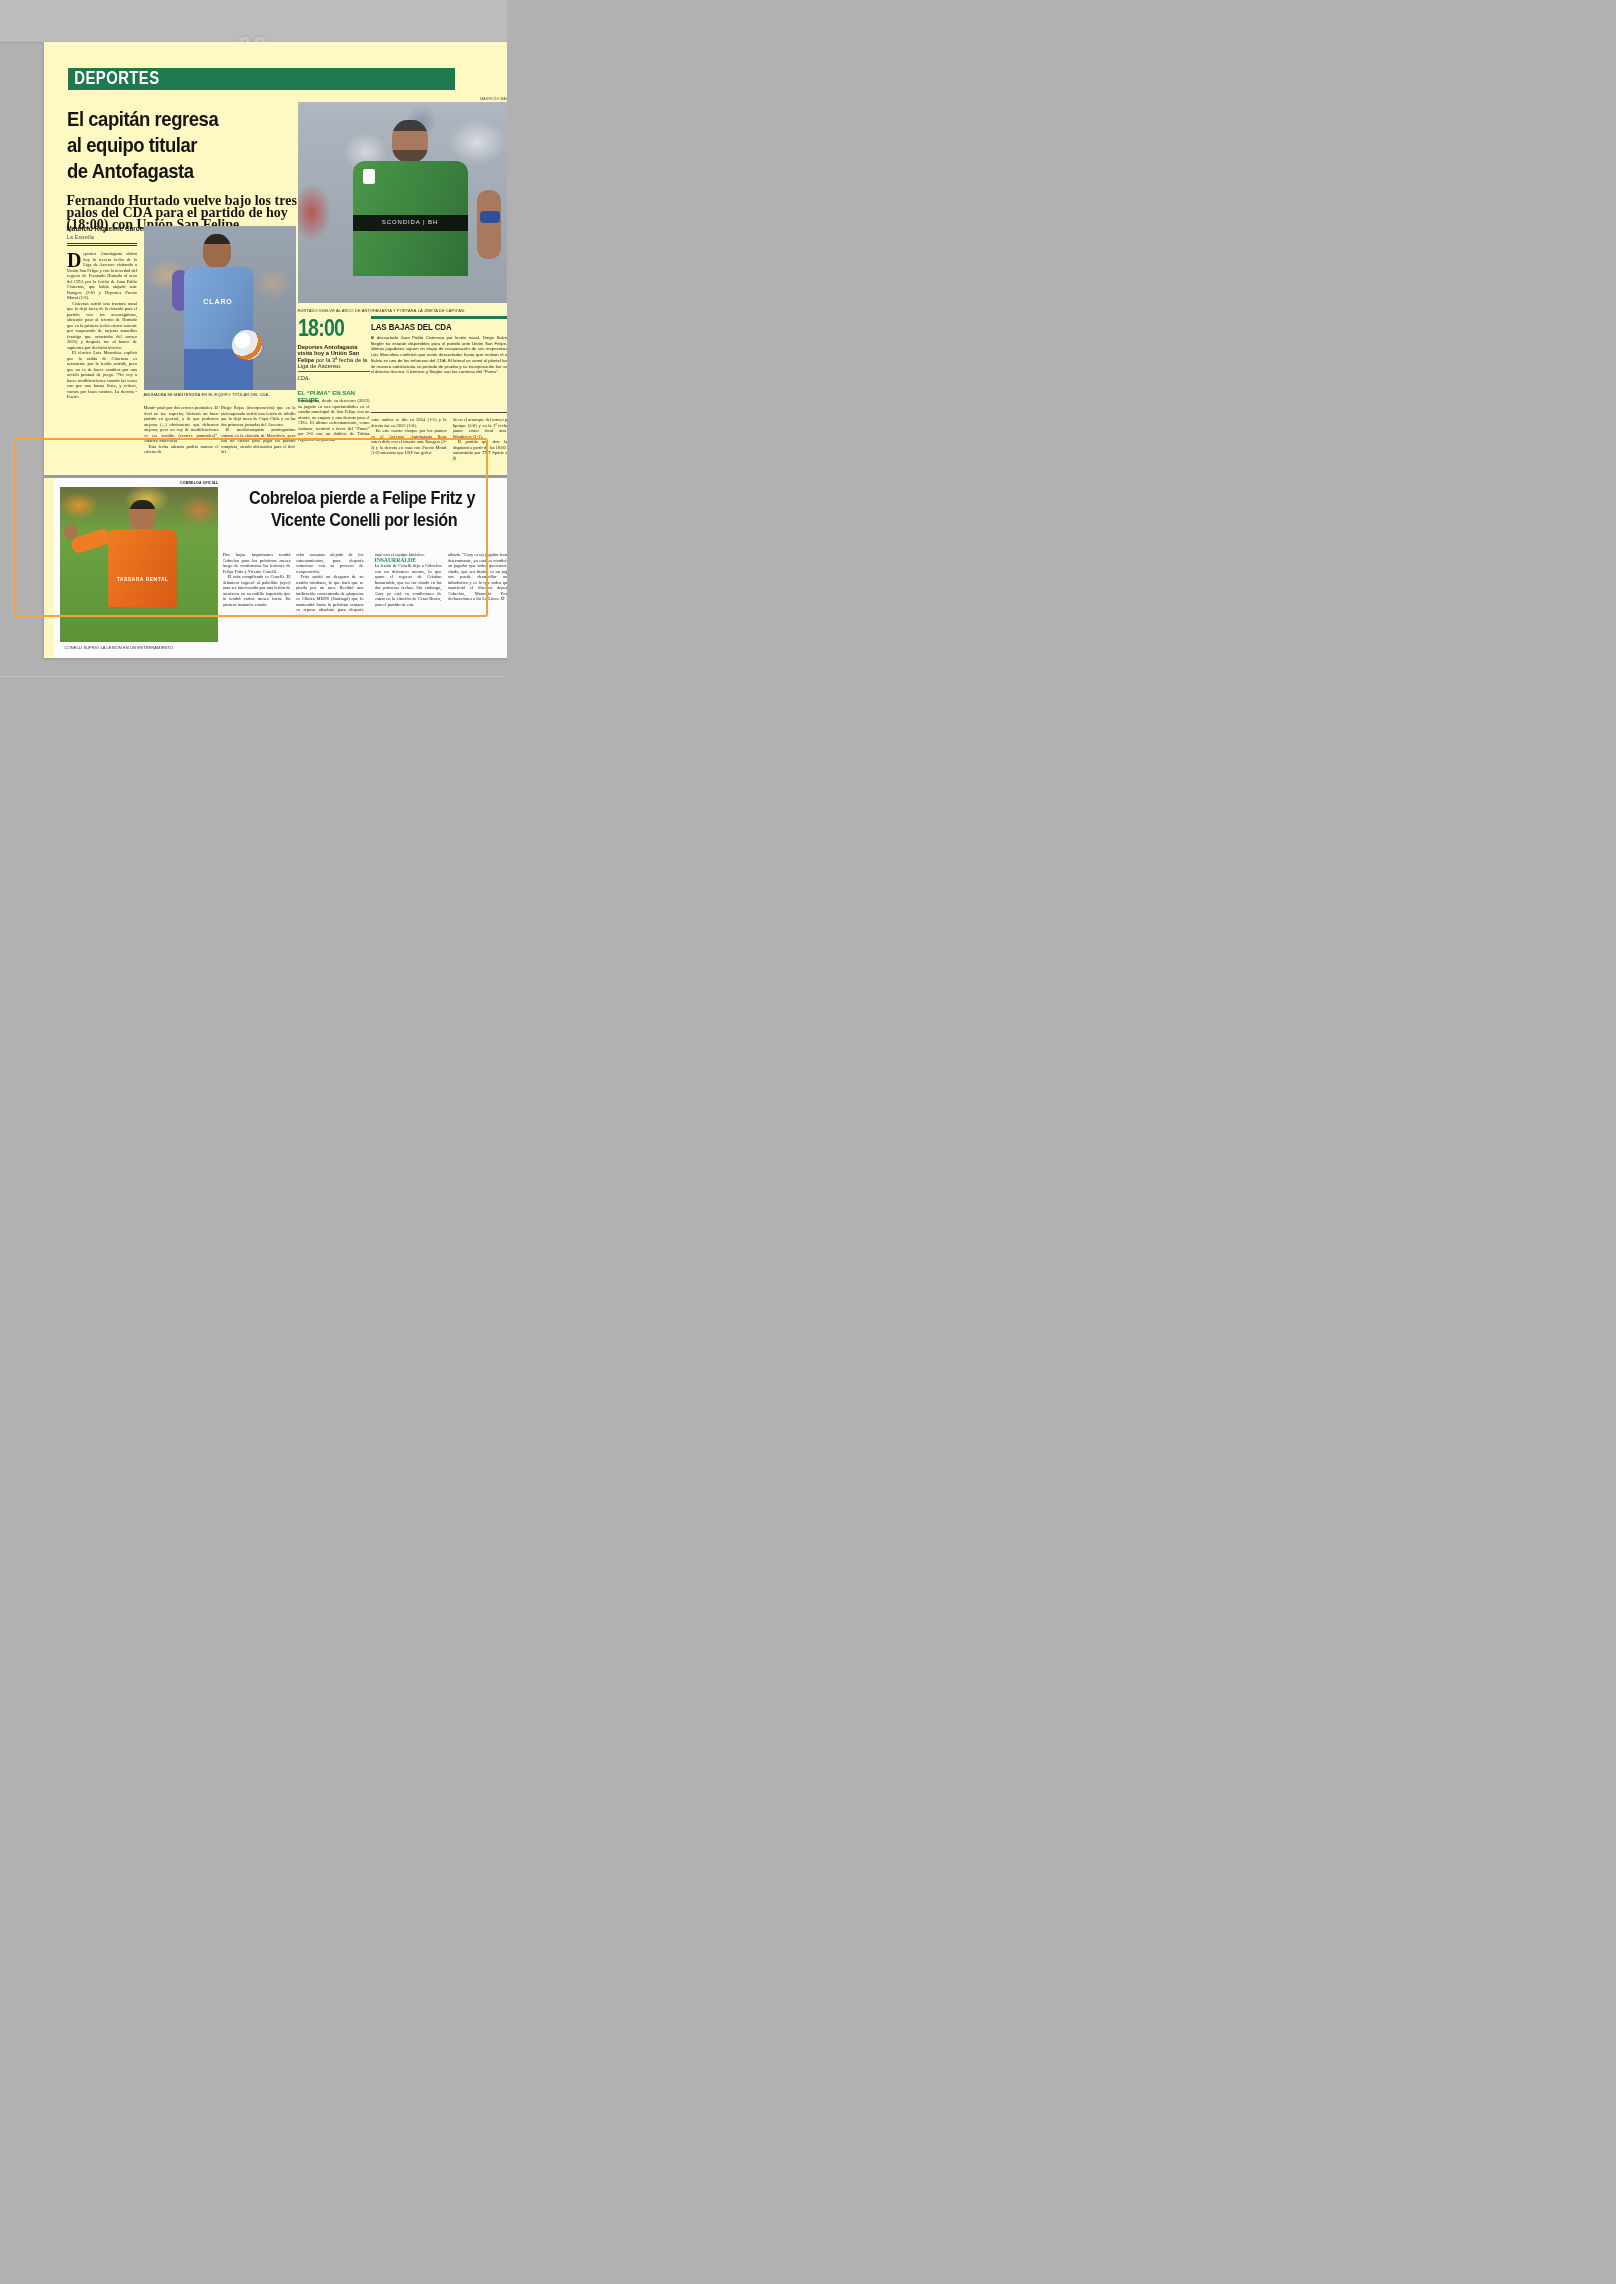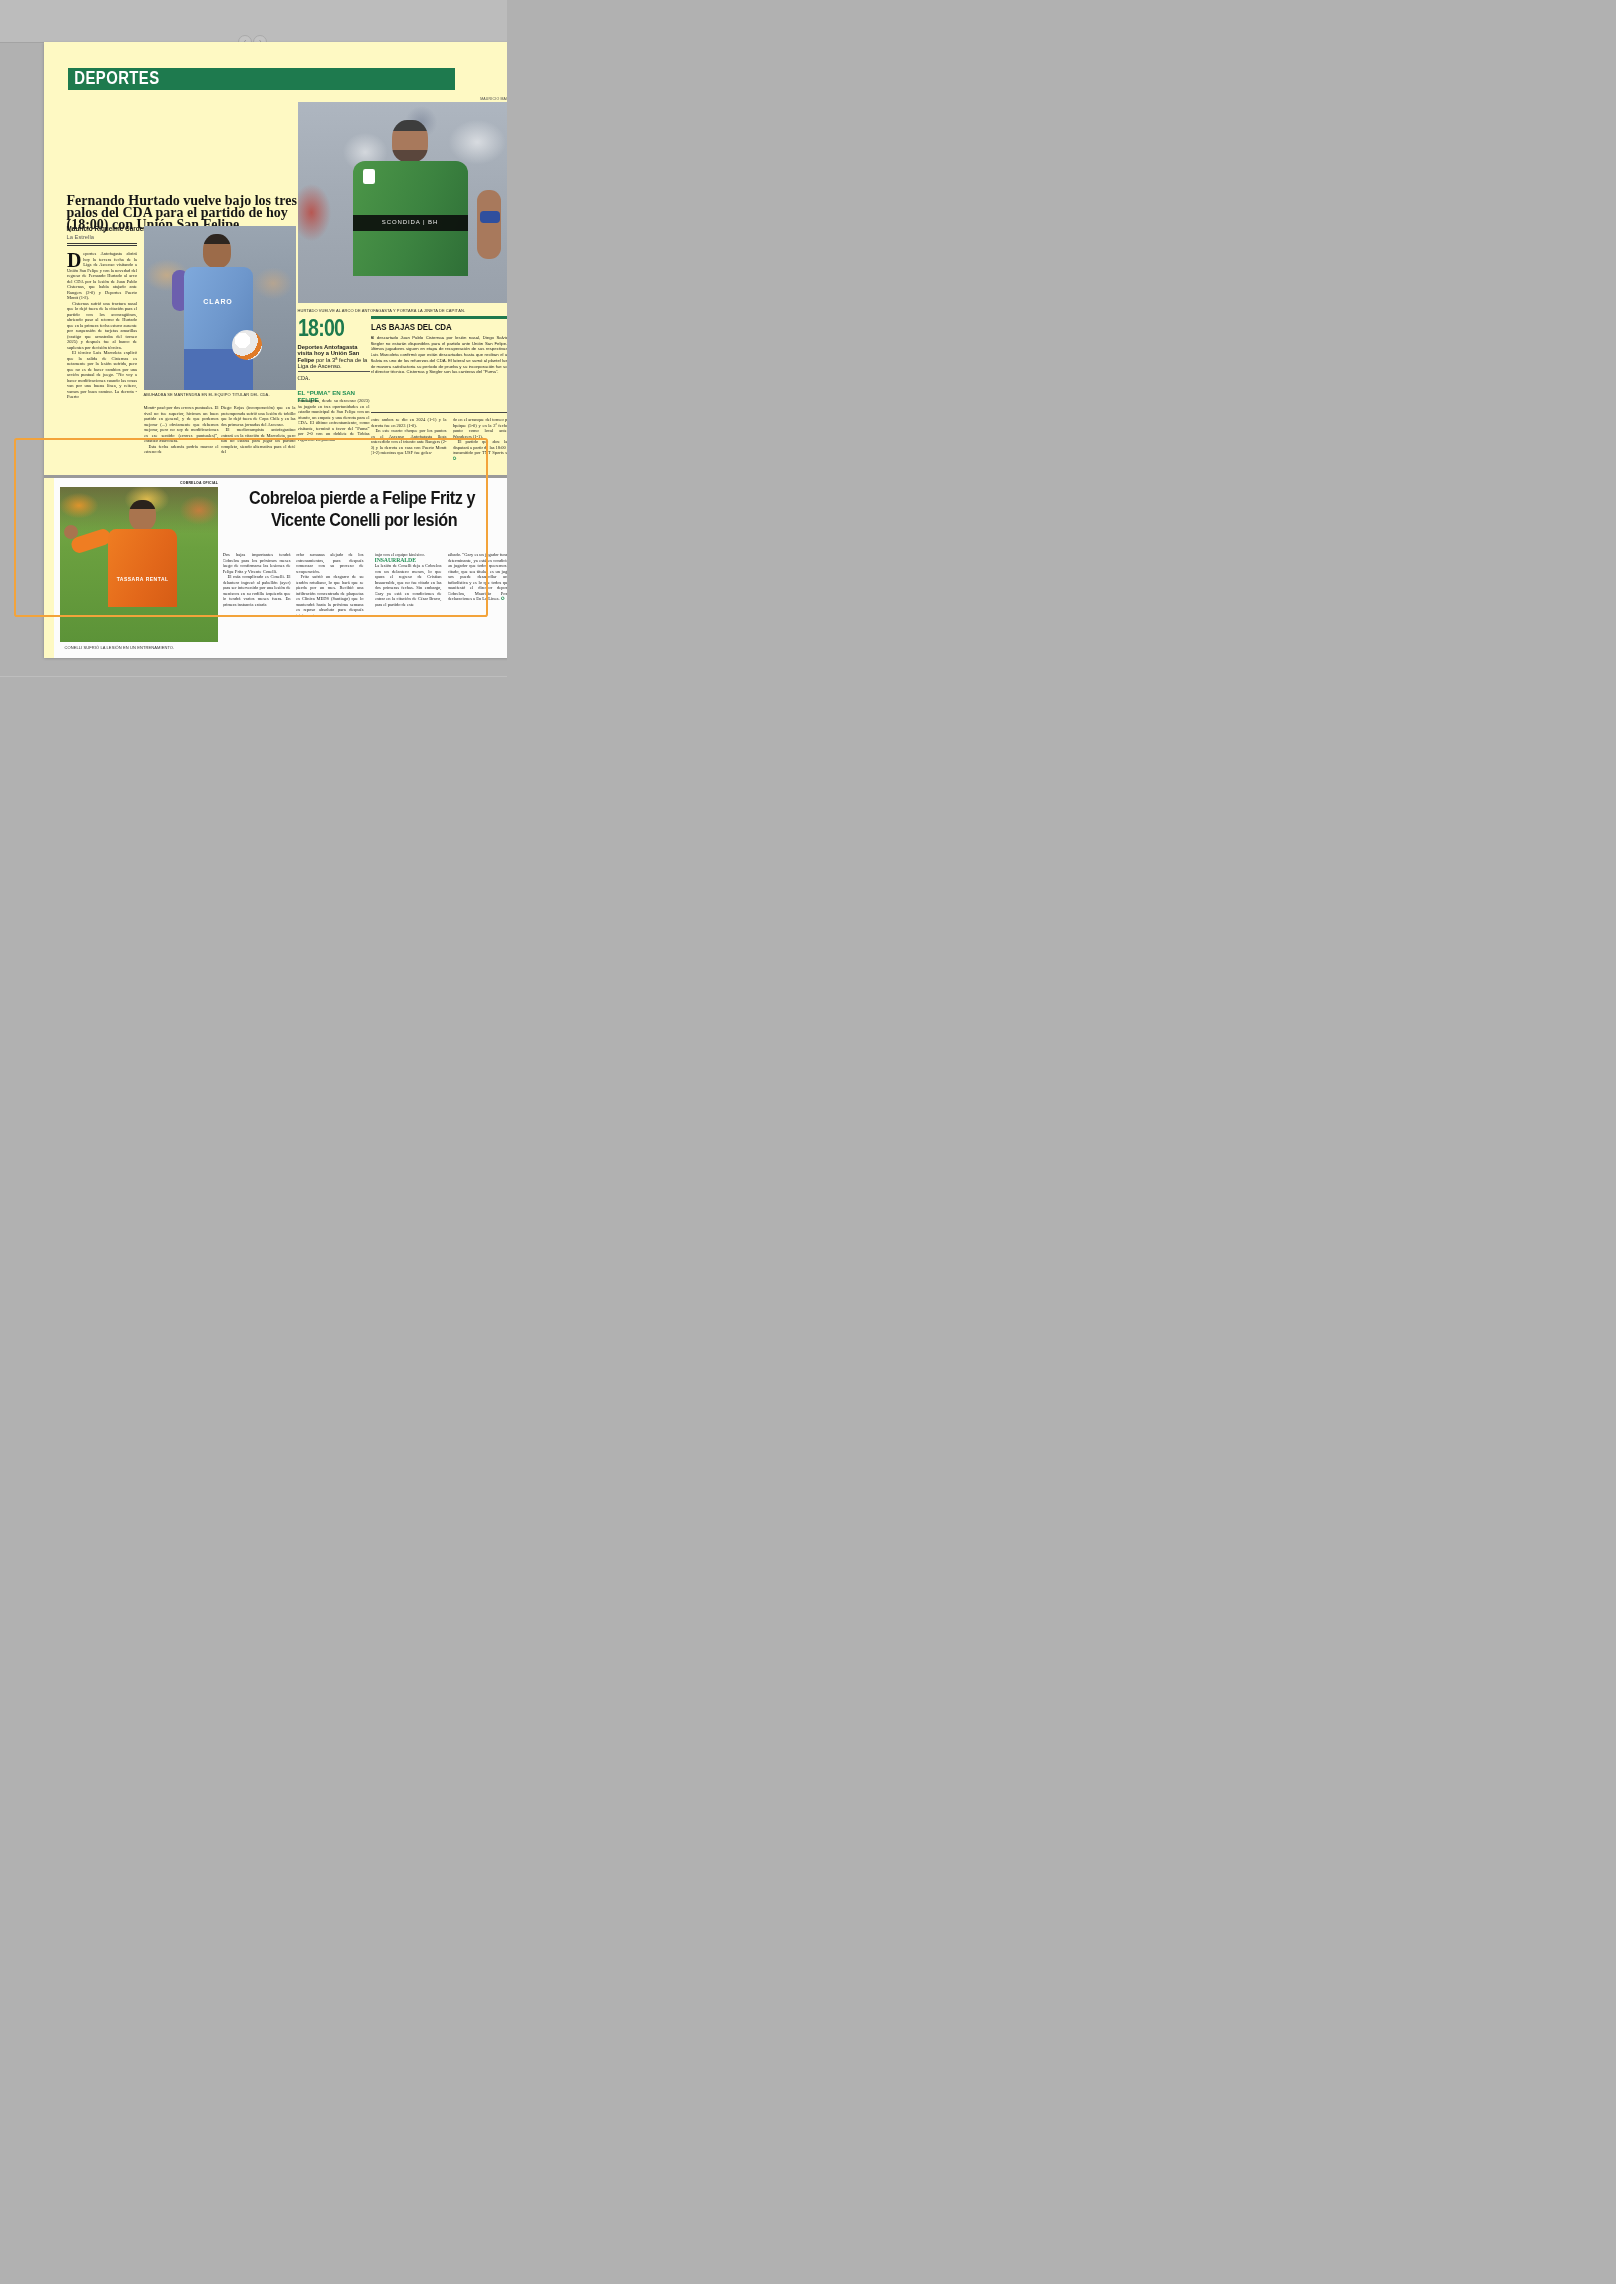--- a/index.html
+++ b/index.html
@@ -136,20 +136,25 @@
 
 <div class="abs" id="page">
 
   <div class="abs" id="zoneband"></div>
   <div class="abs" id="whitezone"></div>
 
   <div class="abs" id="banner">
     <span>DEPORTES</span>
   </div>
 
+  <div class="abs hl" id="headline">
+    <div><span>El capitán regresa</span></div>
+    <div><span>al equipo titular</span></div>
+    <div><span>de Antofagasta</span></div>
+  </div>
 
   <div class="abs" id="subhead">Fernando Hurtado vuelve bajo los tres palos del CDA para el partido de hoy (18:00) con Unión San Felipe.</div>
   <div class="abs" id="byline">Mauricio Riquelme Cárdenas</div>
   <div class="abs" id="byorg">La Estrella</div>
   <div class="abs" id="byrule"></div>
 
   <div class="abs credit" id="mcredit">MAURICIO MARRODÁN</div>
 
   <div class="abs photo" id="photo-hurtado">
     <div class="abs h-head"></div>

